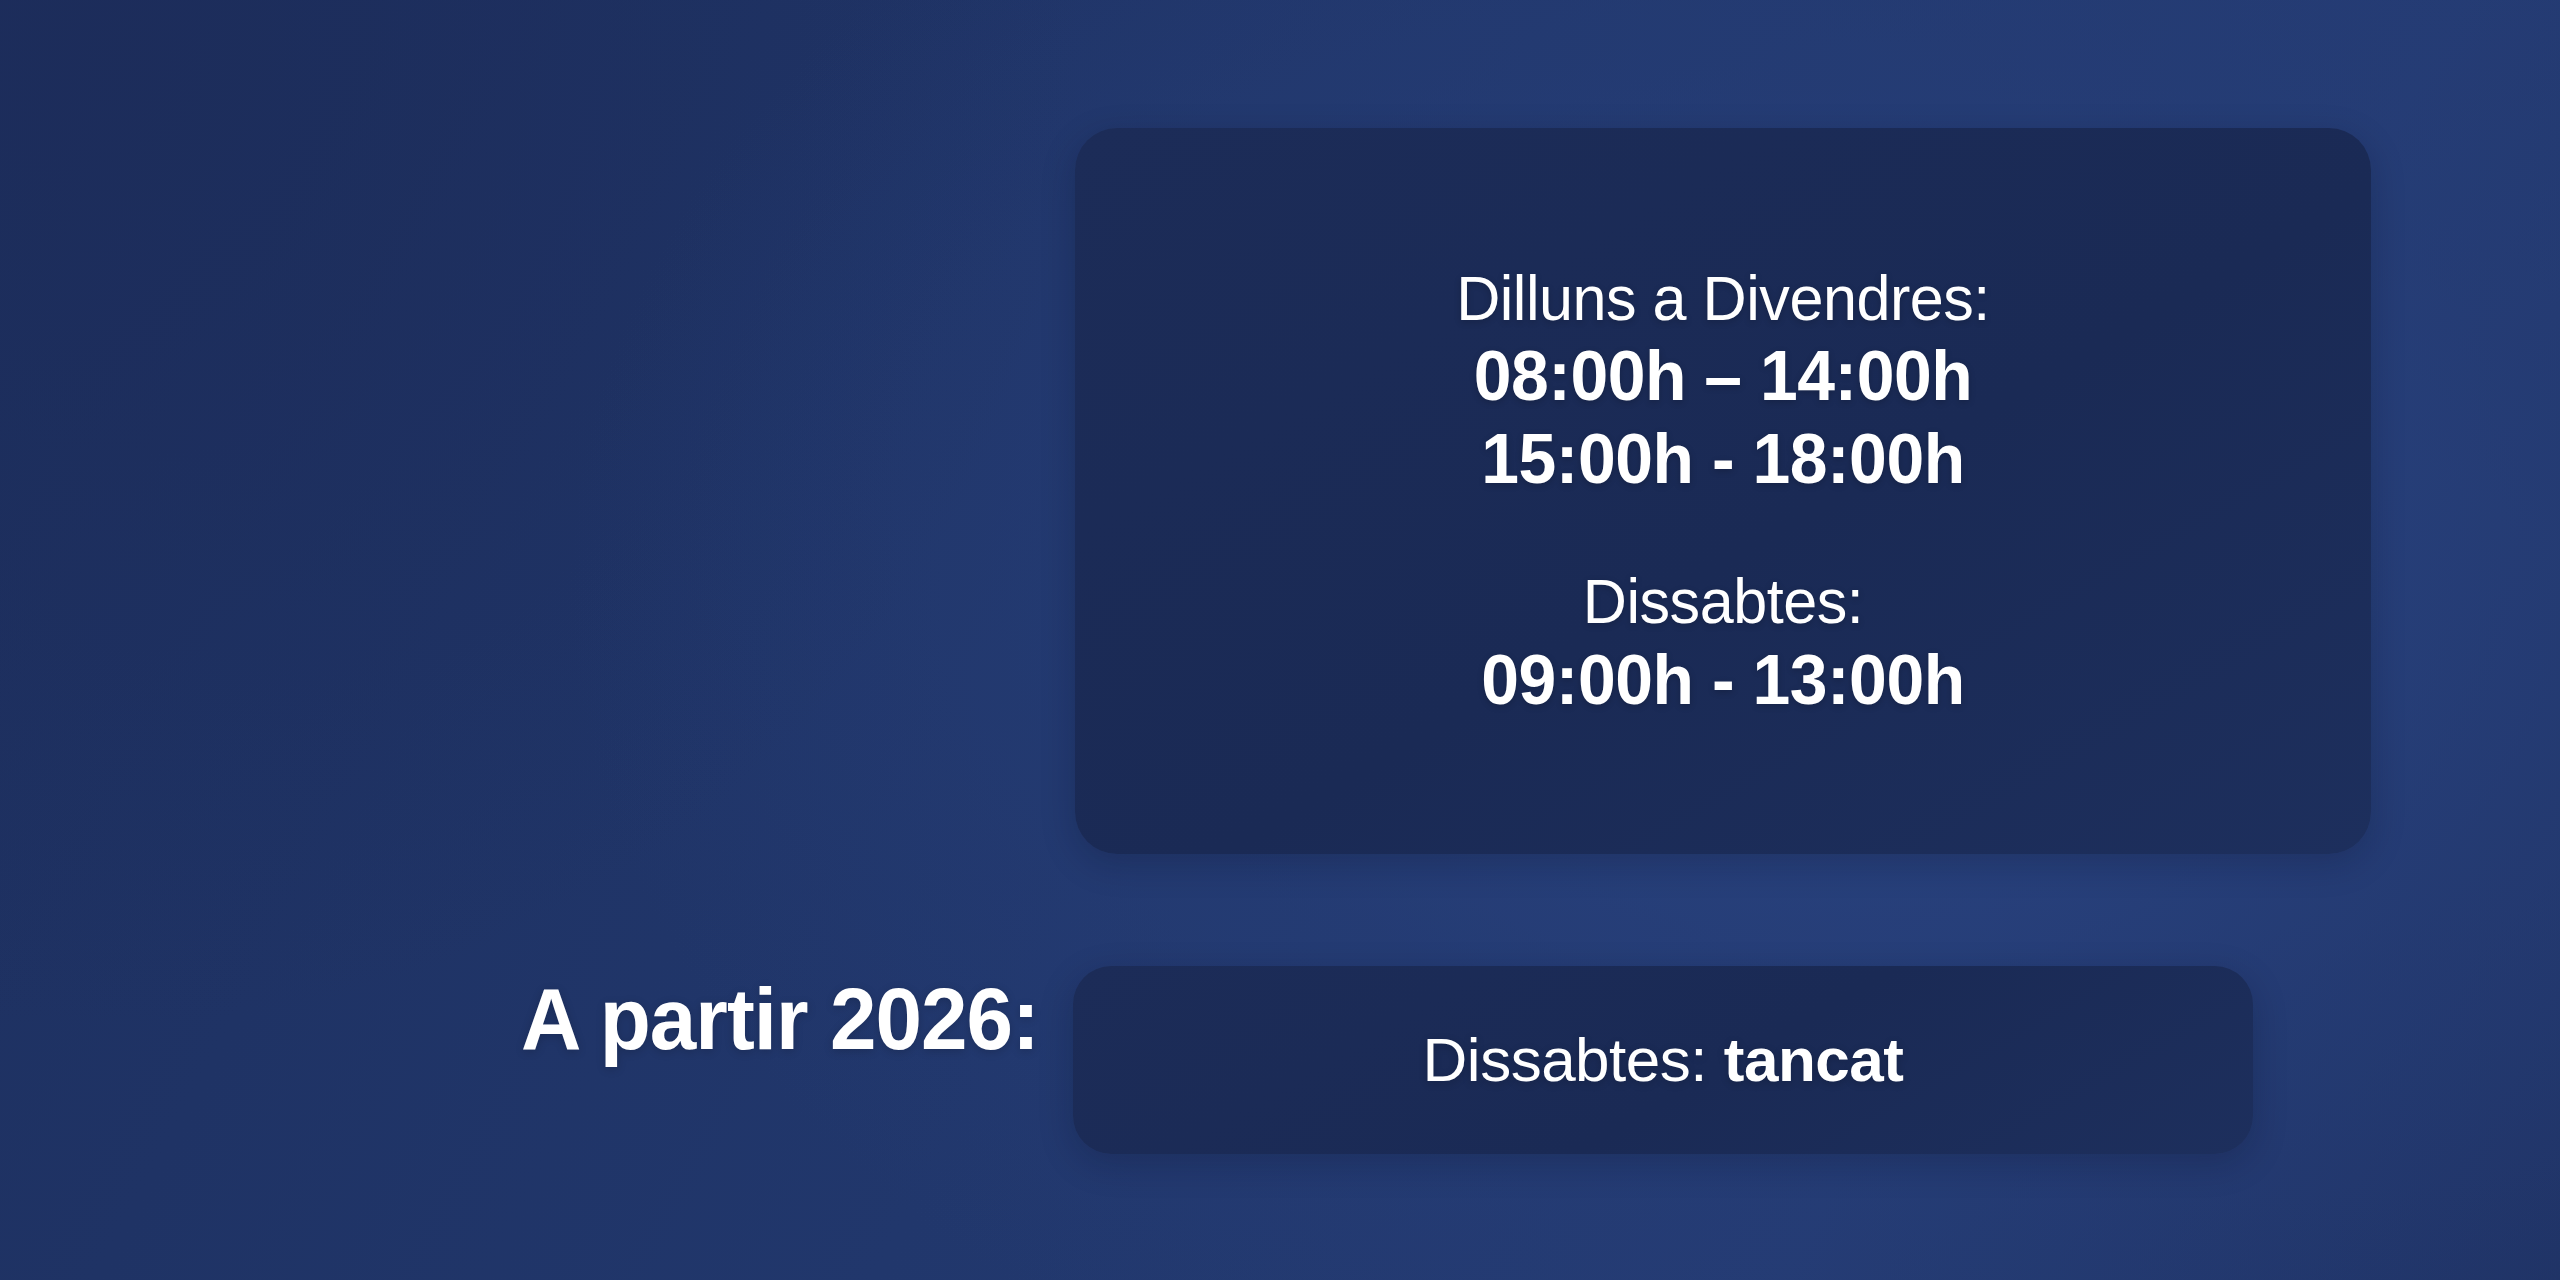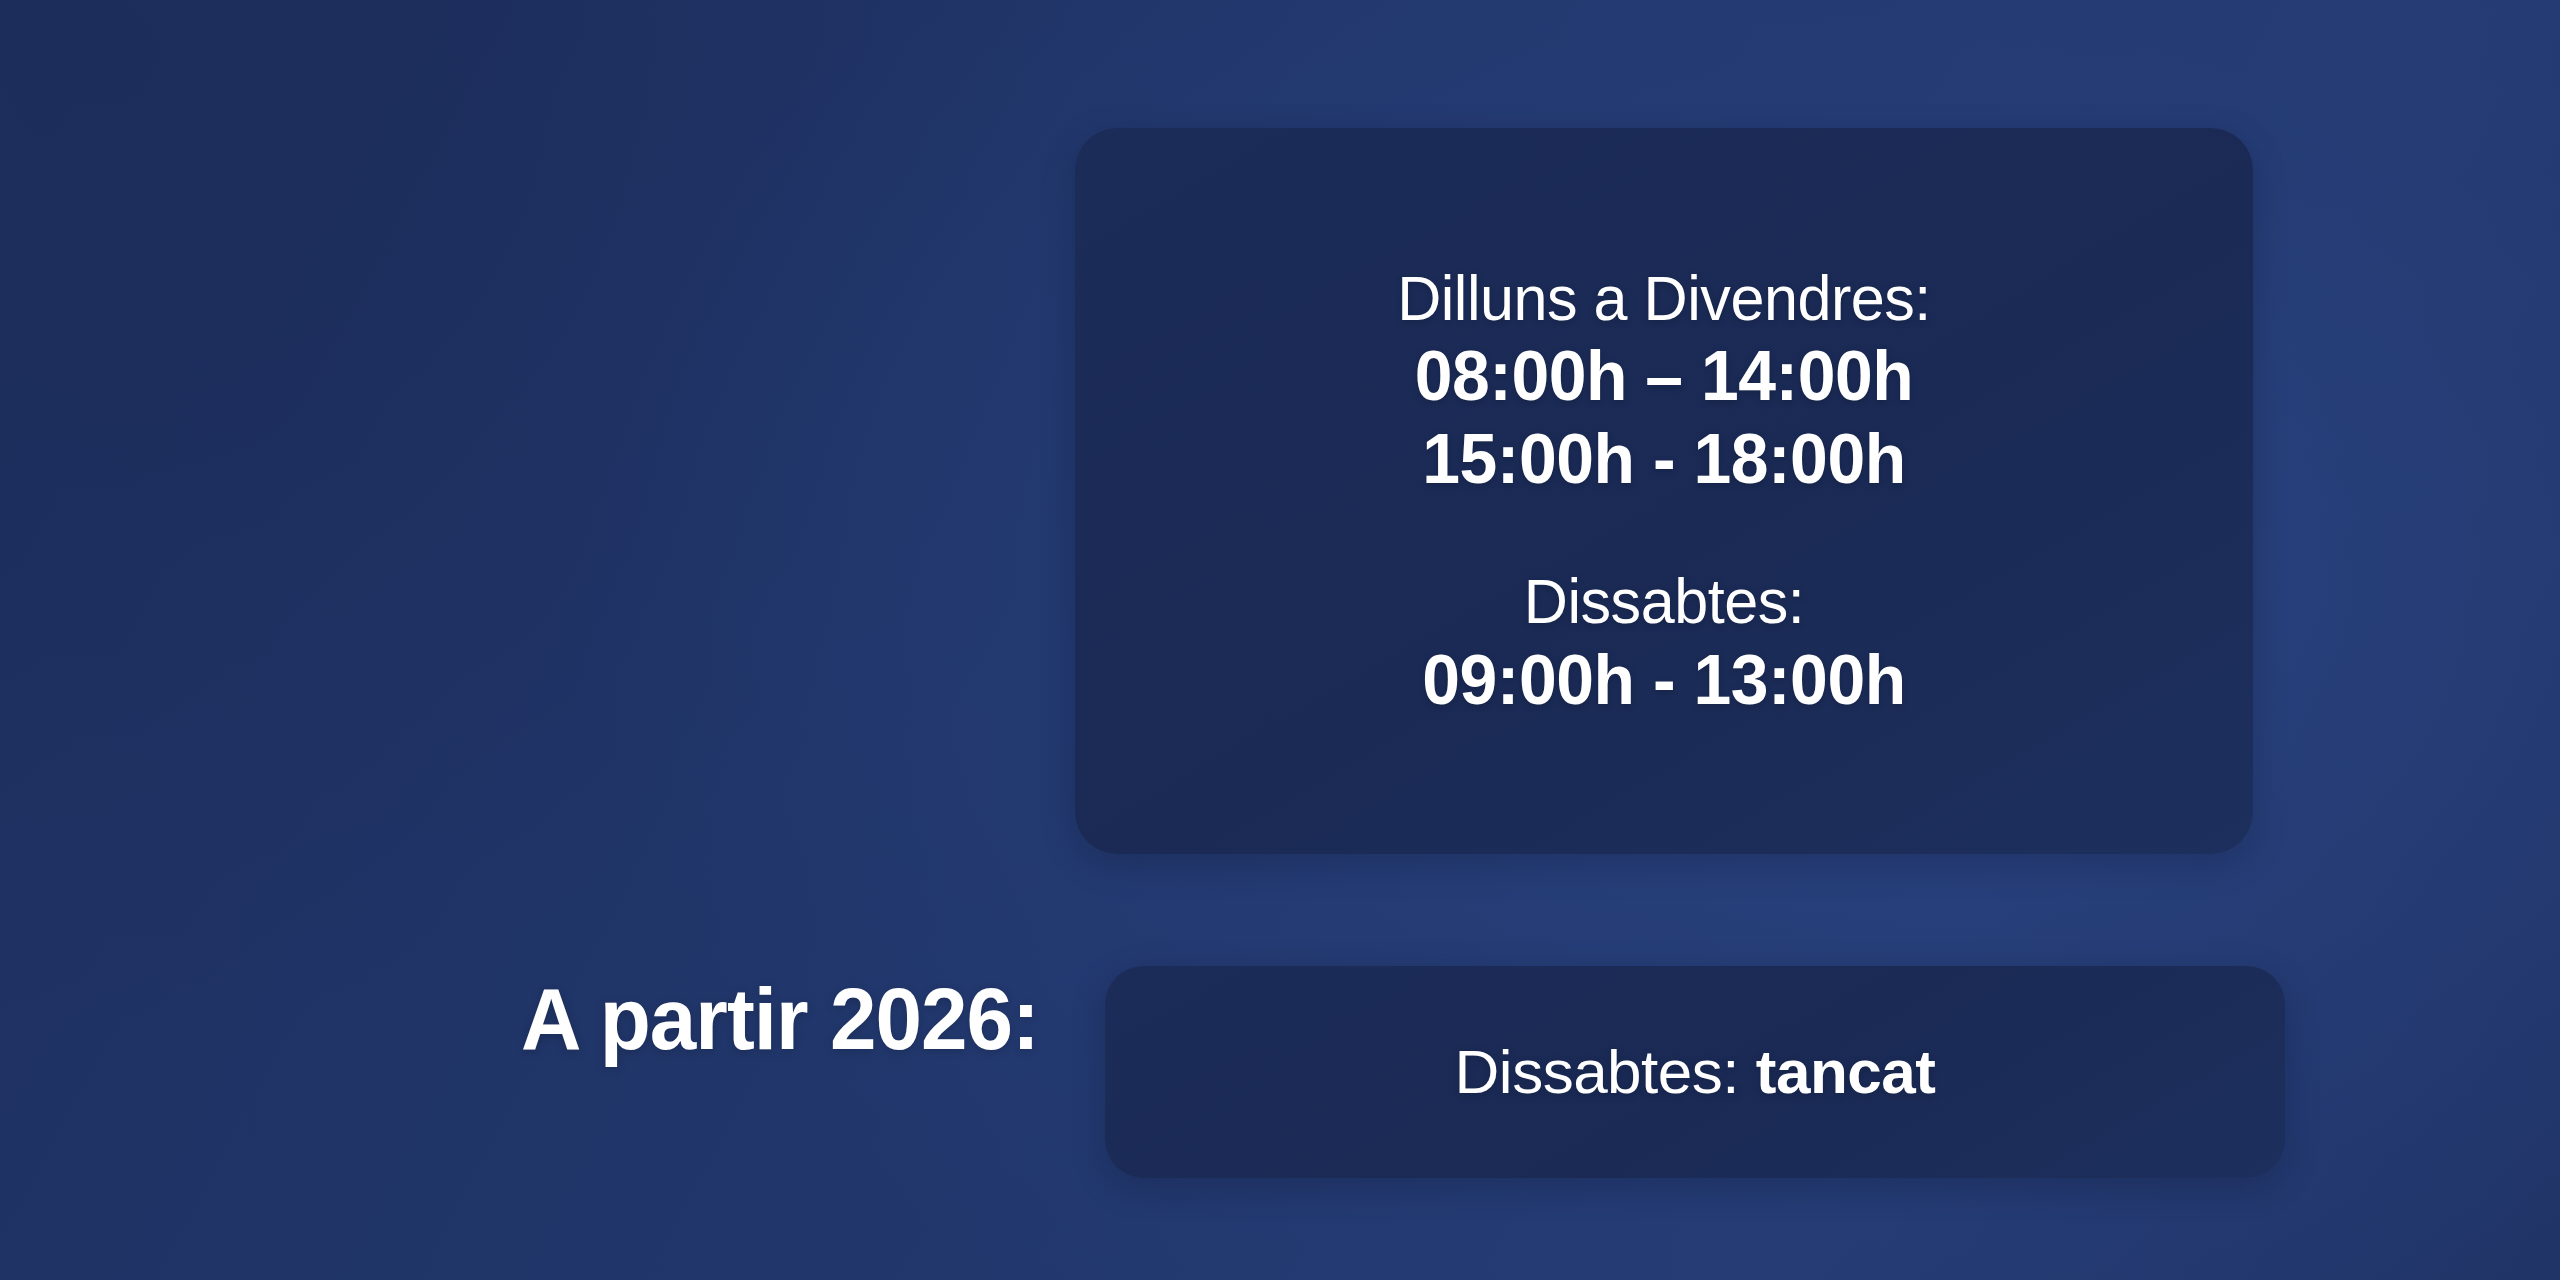--- a/index.html
+++ b/index.html
@@ -72,28 +72,28 @@
     display: flex;
     flex-direction: column;
     align-items: center;
     justify-content: center;
     text-align: center;
     white-space: nowrap;
   }
   #schedule-card {
     left: 1075px;
     top: 128px;
-    width: 1178px;
+    width: 1296px;
     height: 726px;
   }
   #notice-card {
-    left: 1105px;
+    left: 1073px;
     top: 966px;
     width: 1180px;
-    height: 212px;
+    height: 188px;
     border-radius: 38px;
     flex-direction: row;
   }
 
   .sched-group { width: 100%; }
   .group-gap { height: 64px; }
 
   .day-label {
     font-size: 63px;
     line-height: 1.18;

